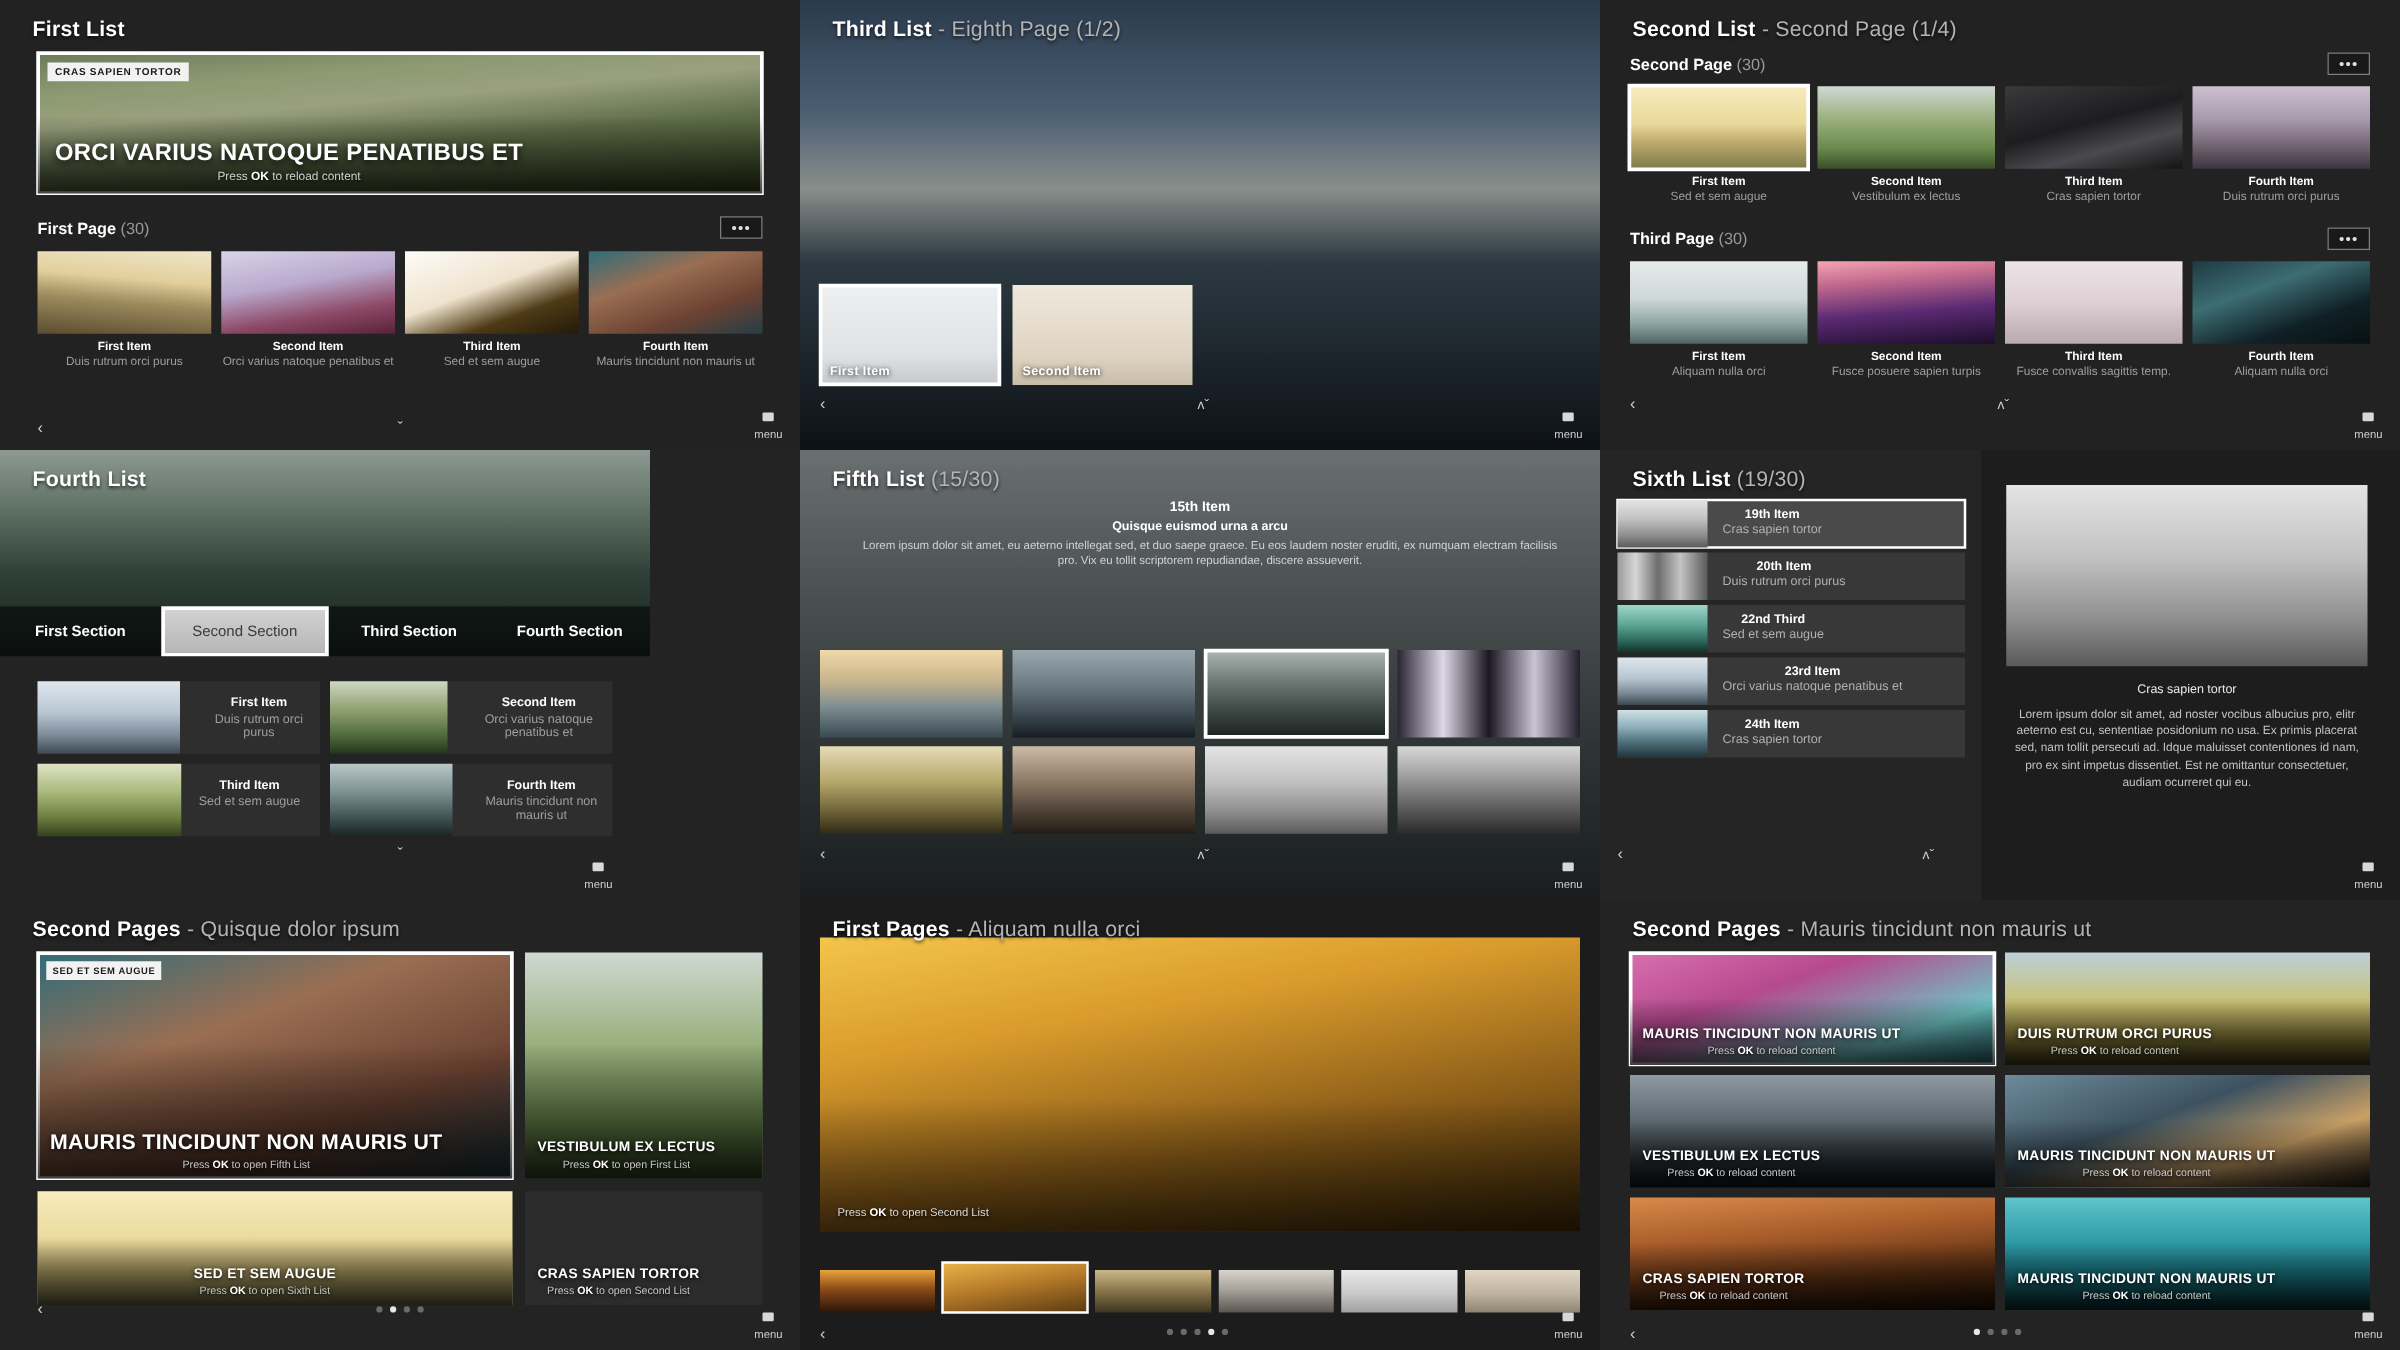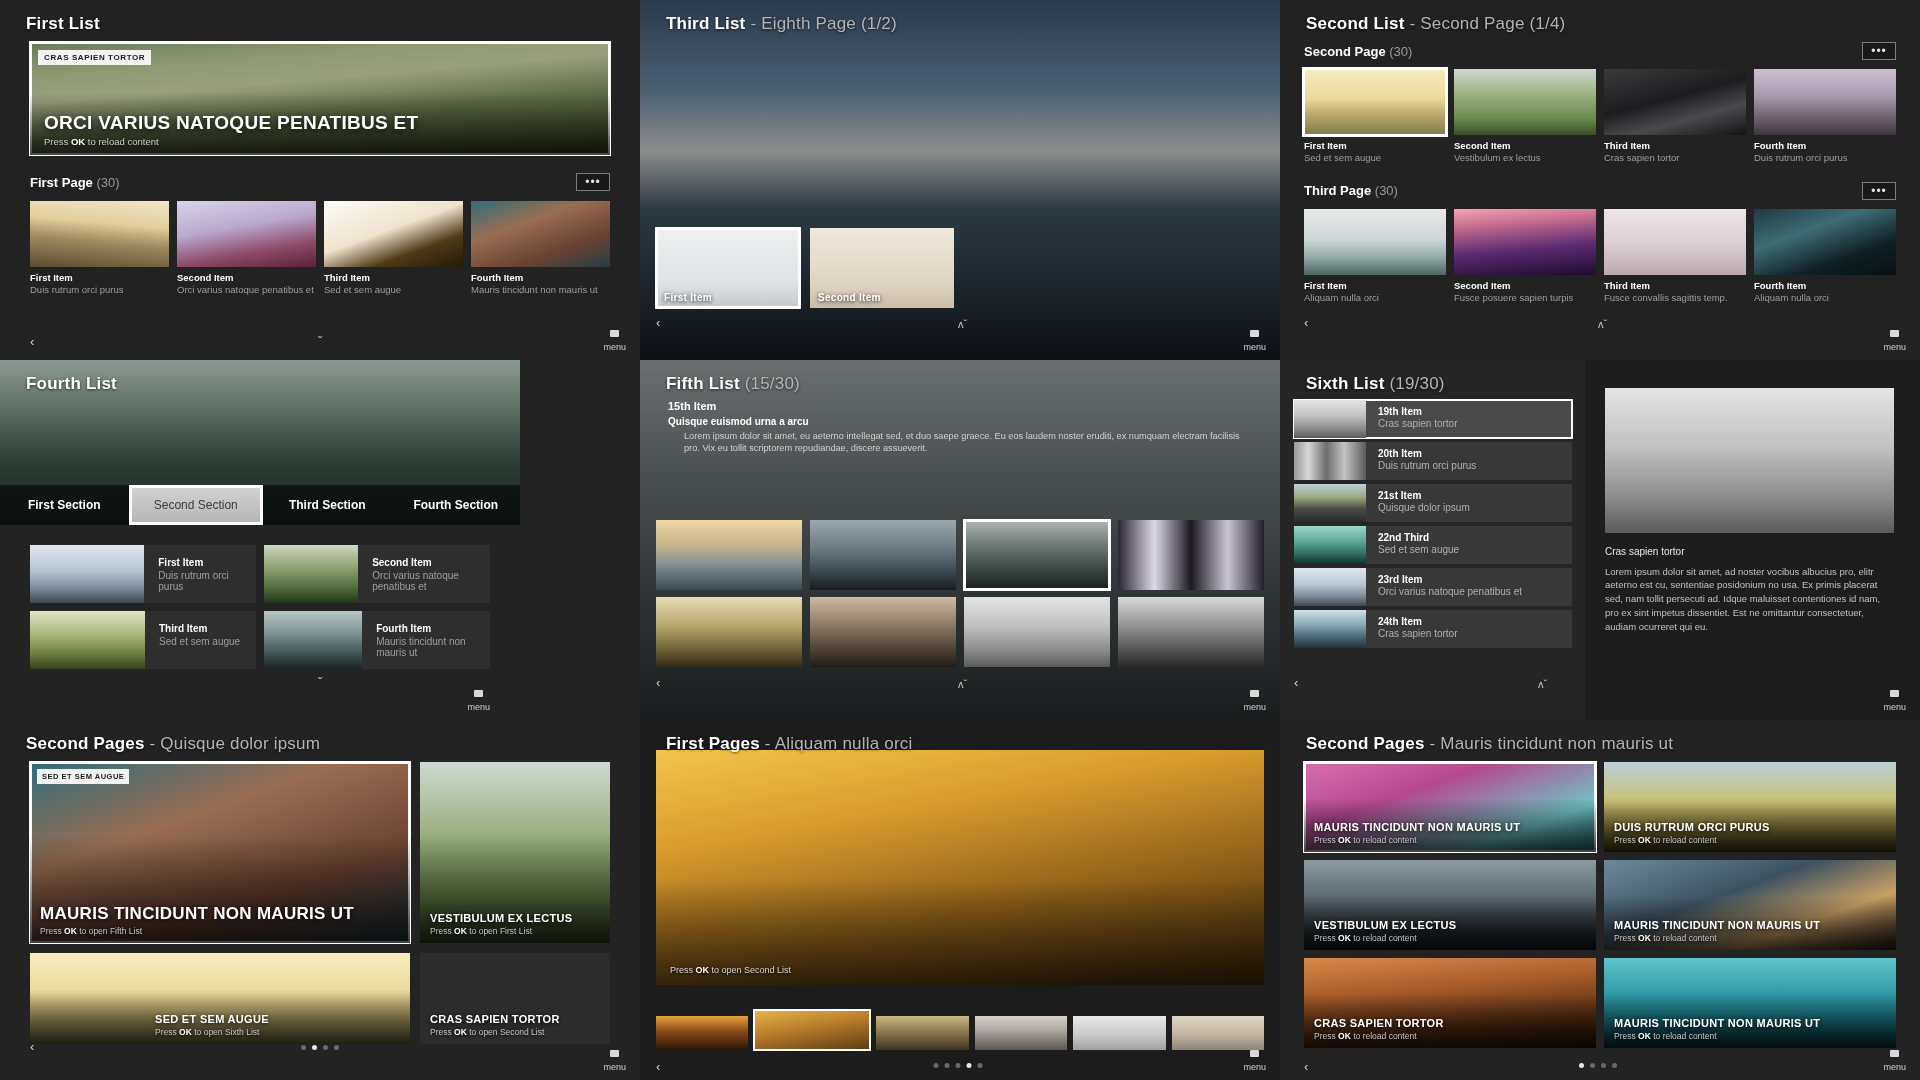--- a/index.html
+++ b/index.html
@@ -1,19 +1,19 @@
 <!DOCTYPE html>
 <html><head>
 <meta charset="utf-8">
 <style>
   * { box-sizing: border-box; margin:0; padding:0; }
   html,body { width:1920px; height:1080px; background:#1b1b1b; overflow:hidden;
               font-family:"Liberation Sans", sans-serif; color:#fff; }
   .grid { display:grid; grid-template-columns:640px 640px 640px;
-          grid-template-rows:360px 360px 360px; width:1660px; height:1080px; }
+          grid-template-rows:360px 360px 360px; width:1660px; height:1080px;text-align:center; }
   .panel { position:relative; overflow:hidden; background:#202020; }
 
   
   .ph { background-size:cover; background-position:center; position:relative; }
   .g-yosemite{background:linear-gradient(175deg,#6d7a5a 0%,#8d9a72 22%,#9aa07e 38%,#5f6e4a 60%,#35421f 100%),radial-gradient(circle at 45% 35%,#b9b2a4 0%,#7d8266 45%,transparent 70%);}
   .g-stump{background:linear-gradient(185deg,#efe6c8 0%,#e2cf9b 35%,#9d8a5e 60%,#5a4c2e 100%);}
   .g-berry{background:linear-gradient(170deg,#d9d3e8 0%,#b9a9cd 40%,#8d4a68 72%,#5a2138 100%);}
   .g-honey{background:linear-gradient(160deg,#fdfcf8 0%,#efe3cd 45%,#4e3a16 72%,#231a08 100%);}
   .g-town{background:linear-gradient(160deg,#2f6d7a 0%,#9a6e52 35%,#6b4232 70%,#243d46 100%);}
   .g-lakemtn{background:linear-gradient(180deg,#2b3a4d 0%,#4b5f72 25%,#8a8e8c 42%,#2d3a43 58%,#0d1116 100%);}
@@ -389,27 +389,20 @@
         </div>
       </div>
       <div class="sl-row">
         <div class="pic ph g-bike"></div>
         <div class="meta">
           <div class="t">20th Item</div>
           <div class="s">Duis rutrum orci purus</div>
         </div>
       </div>
       <div class="sl-row">
-        <div class="pic ph g-road"></div>
-        <div class="meta">
-          <div class="t">21st Item</div>
-          <div class="s">Quisque dolor ipsum</div>
-        </div>
-      </div>
-      <div class="sl-row">
         <div class="pic ph g-teal"></div>
         <div class="meta">
           <div class="t">22nd Third</div>
           <div class="s">Sed et sem augue</div>
         </div>
       </div>
       <div class="sl-row">
         <div class="pic ph g-snowmtn"></div>
         <div class="meta">
           <div class="t">23rd Item</div>

